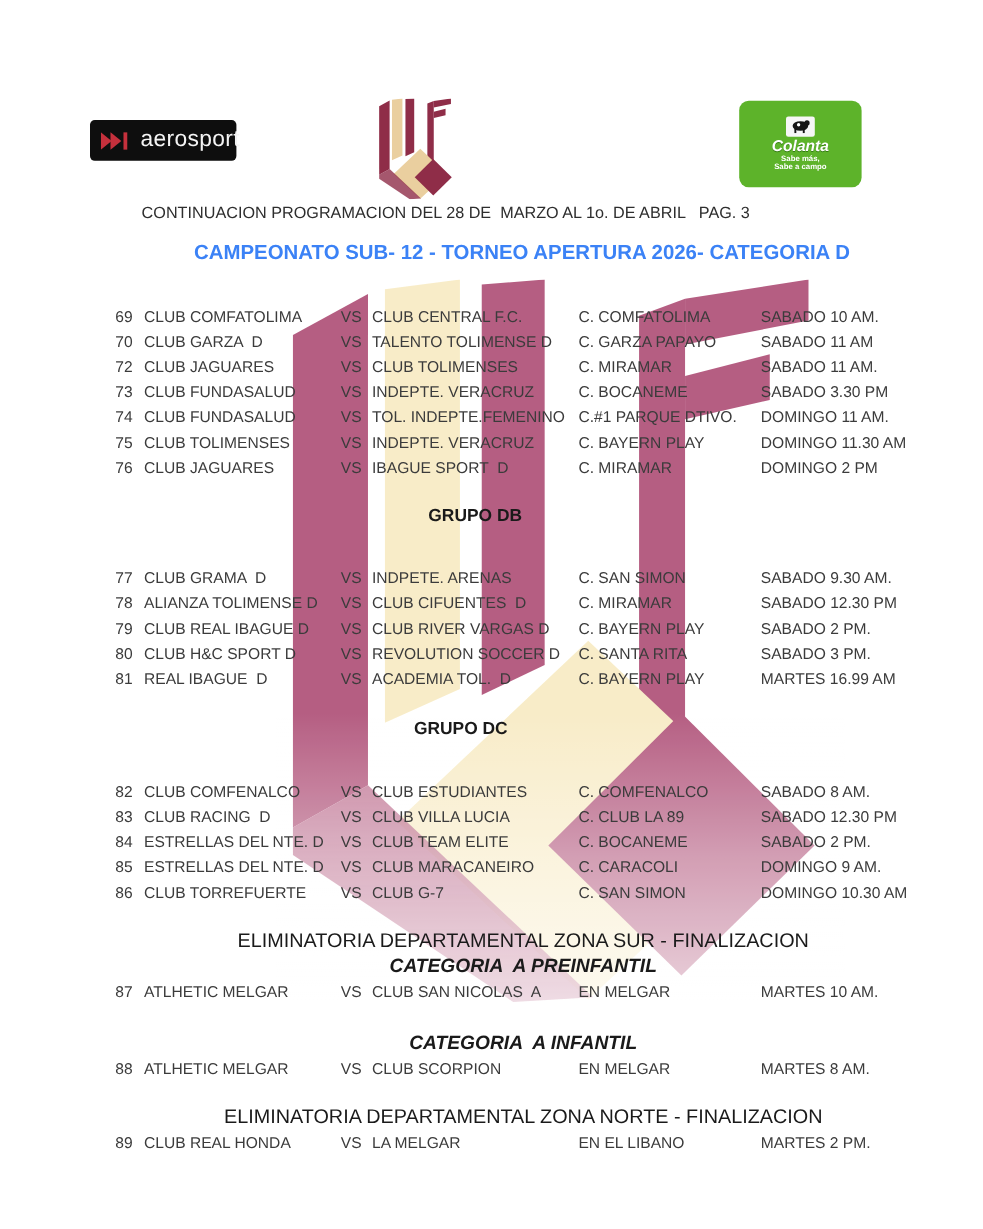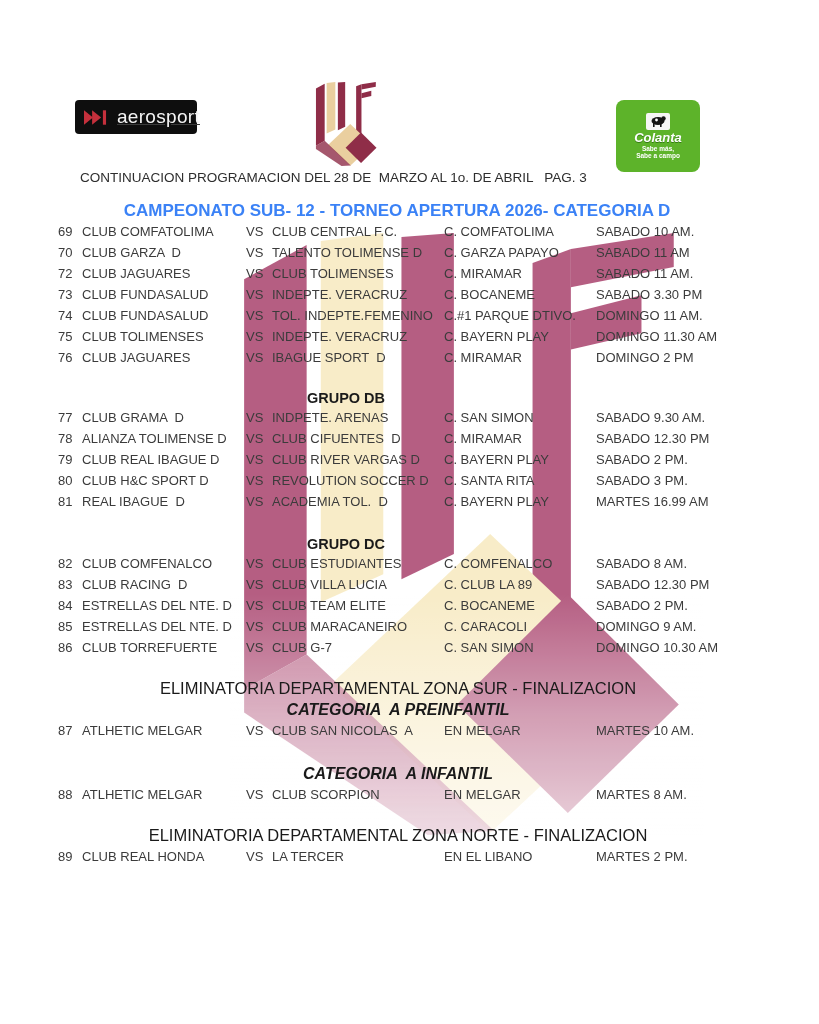--- a/index.html
+++ b/index.html
@@ -10,42 +10,42 @@
   
   .watermark{position:absolute;left:230px;top:233px;width:474px;height:602px;z-index:0;
     --c1:#b2567c;--c2:#f8ecc6;opacity:.95;}
   .watermark svg{width:100%;height:100%;display:block;}
   .watermark::after{content:'';position:absolute;inset:0;
     background:linear-gradient(180deg,rgba(255,255,255,0) 60%,rgba(255,255,255,.40) 80%,rgba(255,255,255,.72) 100%);}
   
   .content{position:absolute;inset:0;z-index:1;}
   
   .aerosport{position:absolute;left:75px;top:100px;width:122px;height:34px;background:#0e0e0e;
-    border-radius:4px;display:flex;align-items:center;padding:0 9px;box-sizing:border-box;gap:6px;text-decoration:underline;}
+    border-radius:4px;display:flex;align-items:center;padding:0 9px;box-sizing:border-box;gap:6px;}
   .aerosport .word{color:#f4f4f4;font-size:19px;letter-spacing:.3px;}
   .ff-icon svg{display:block;}
   .lft-logo{position:absolute;left:314px;top:82px;width:66px;height:84px;--c1:#8f2d48;--c2:#eacf9f;}
   .lft-logo svg{width:100%;height:100%;display:block;}
-  .colanta{position:absolute;left:616px;top:100px;width:84px;height:72px;background:#5db32a;
+  .colanta{position:absolute;left:616px;top:84px;width:102px;height:72px;background:#5db32a;
     border-radius:8px;display:flex;flex-direction:column;align-items:center;justify-content:center;gap:1px;}
   .cow{width:24px;height:17px;background:#f6f6f6;border-radius:2px;display:flex;align-items:center;justify-content:center;}
   .cow svg{display:block;}
   .colanta-name{color:#ffffff;font-size:13px;font-weight:bold;font-style:italic;line-height:13px;
     text-shadow:0 1px 0 rgba(20,80,0,.55);}
   .colanta-tag{color:#ffffff;font-size:6.5px;font-weight:bold;line-height:7.5px;text-align:center;}
   
-  .flow{padding-top:170px;}
+  .flow{padding-top:170px;padding-left:38px;}
   .cont-title{font-size:13.5px;line-height:16px;color:#2e2e2e;padding-left:80px;white-space:pre;}
   .main-title{margin:14px 0 0 0;width:794px;text-align:center;font-size:17px;line-height:21px;
     font-weight:bold;color:#3b82f6;white-space:pre;}
   .group-label{margin:4px 0 0 0;width:692px;text-align:center;font-size:14.5px;line-height:18px;
     font-weight:bold;color:#1a1a1a;white-space:pre;}
-  .group-label.db{margin-top:21px;}
+  .group-label.db{margin-top:21px;margin-left:12px;}
   .group-label.dc{margin-top:23px;}
-  .rows{display:block;}
+  .rows{display:block;margin-top:32px;}
   .row{display:grid;grid-template-columns:24px 164px 26px 172px 152px auto;
     padding-left:58px;height:21px;align-items:center;font-size:13px;}
   .row .c{white-space:pre;overflow:visible;}
   .big-title{margin:19px 0 0 0;width:796px;text-align:center;font-size:16.5px;line-height:22px;
     font-weight:normal;color:#1a1a1a;white-space:pre;}
   .cat-title{margin:0;width:796px;text-align:center;font-size:16px;line-height:21px;
     font-weight:bold;color:#1a1a1a;white-space:pre;font-style:italic;}
   .cat-title.solo{margin-top:22px;}
   .third-title{margin:0;width:712px;text-align:center;font-size:14px;line-height:18px;
     font-weight:bold;color:#1a1a1a;white-space:pre;}
@@ -312,21 +312,21 @@
           <span class="c">MARTES 8 AM.</span>
         </div>
       </div>
 
       <div>
         <div class="big-title">ELIMINATORIA DEPARTAMENTAL ZONA NORTE - FINALIZACION</div>
         <div class="row">
           <span class="c">89</span>
           <span class="c">CLUB REAL HONDA</span>
           <span class="c">VS</span>
-          <span class="c">LA TERCER</span>
+          <span class="c">LA MELGAR</span>
           <span class="c">EN EL LIBANO</span>
           <span class="c">MARTES 2 PM.</span>
         </div>
       </div>
 
     </div>
   </div>
 </div>
 
 </body></html>

